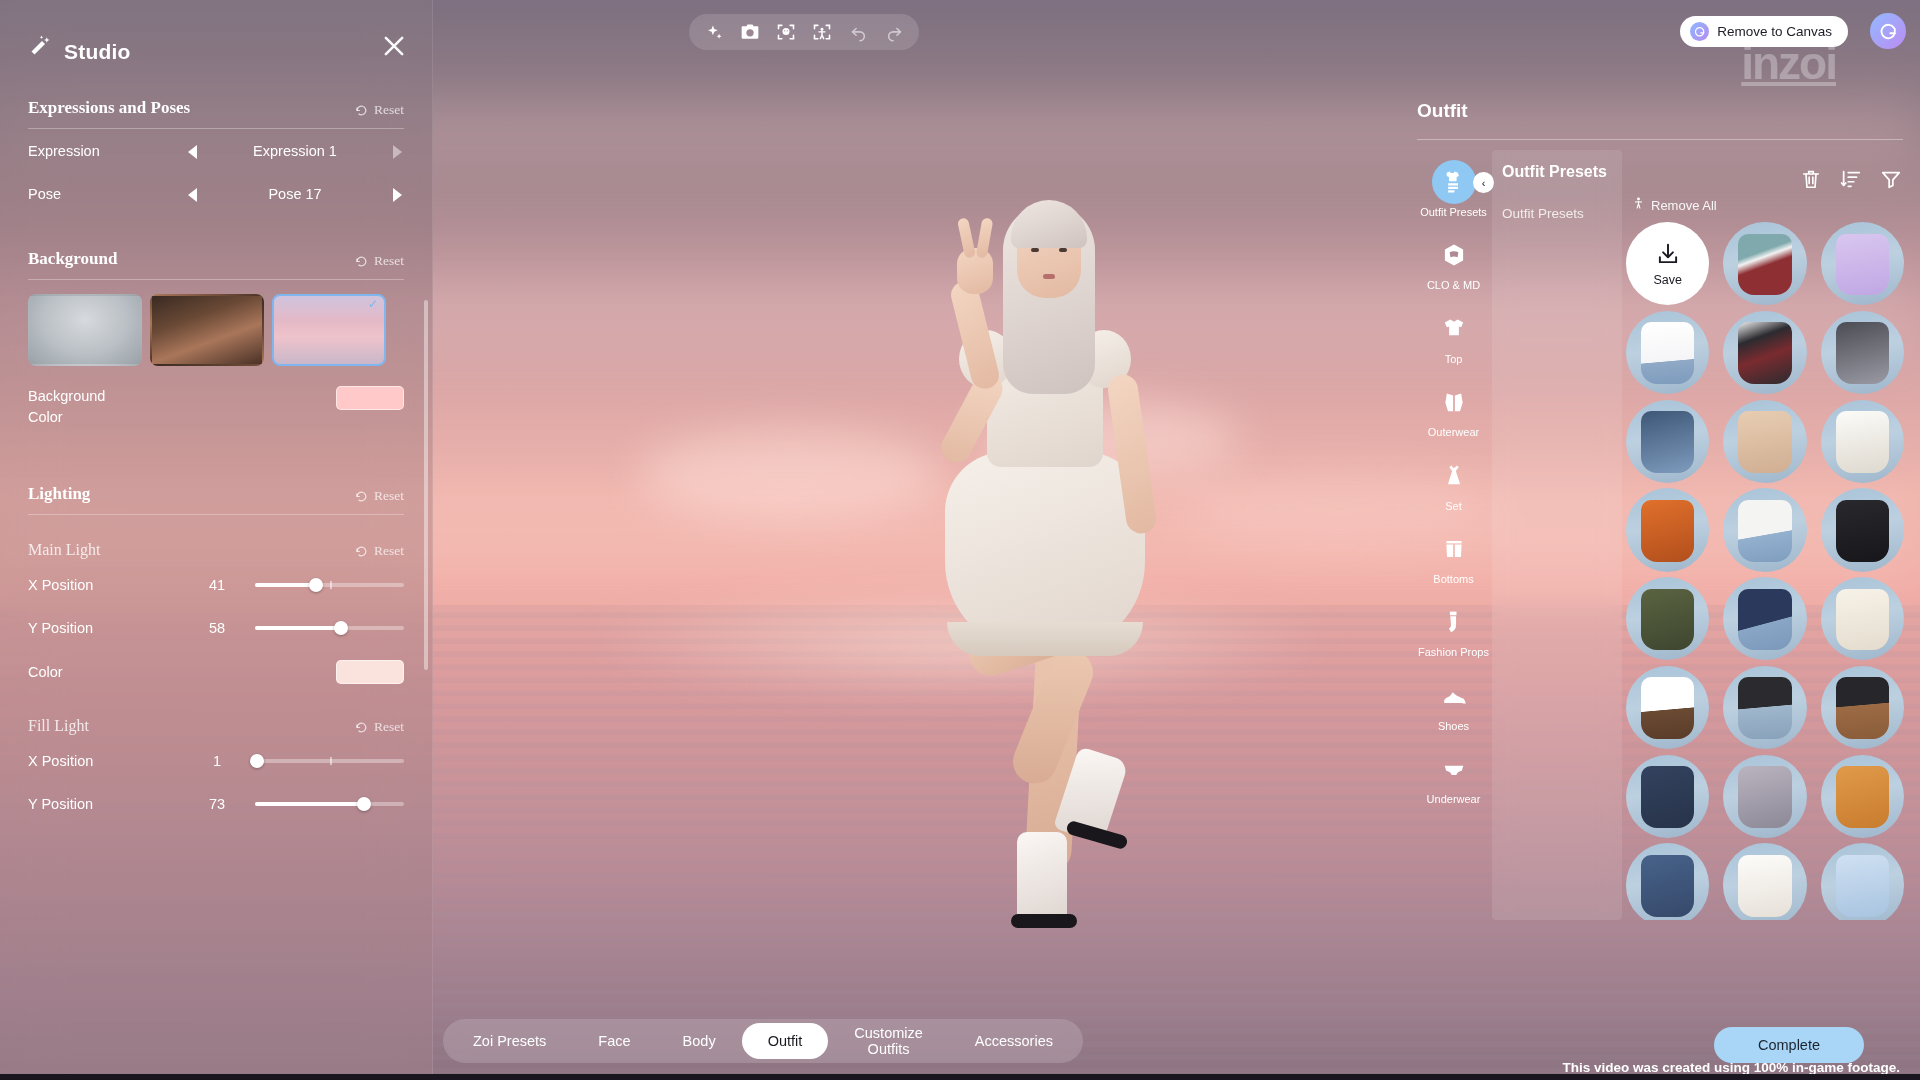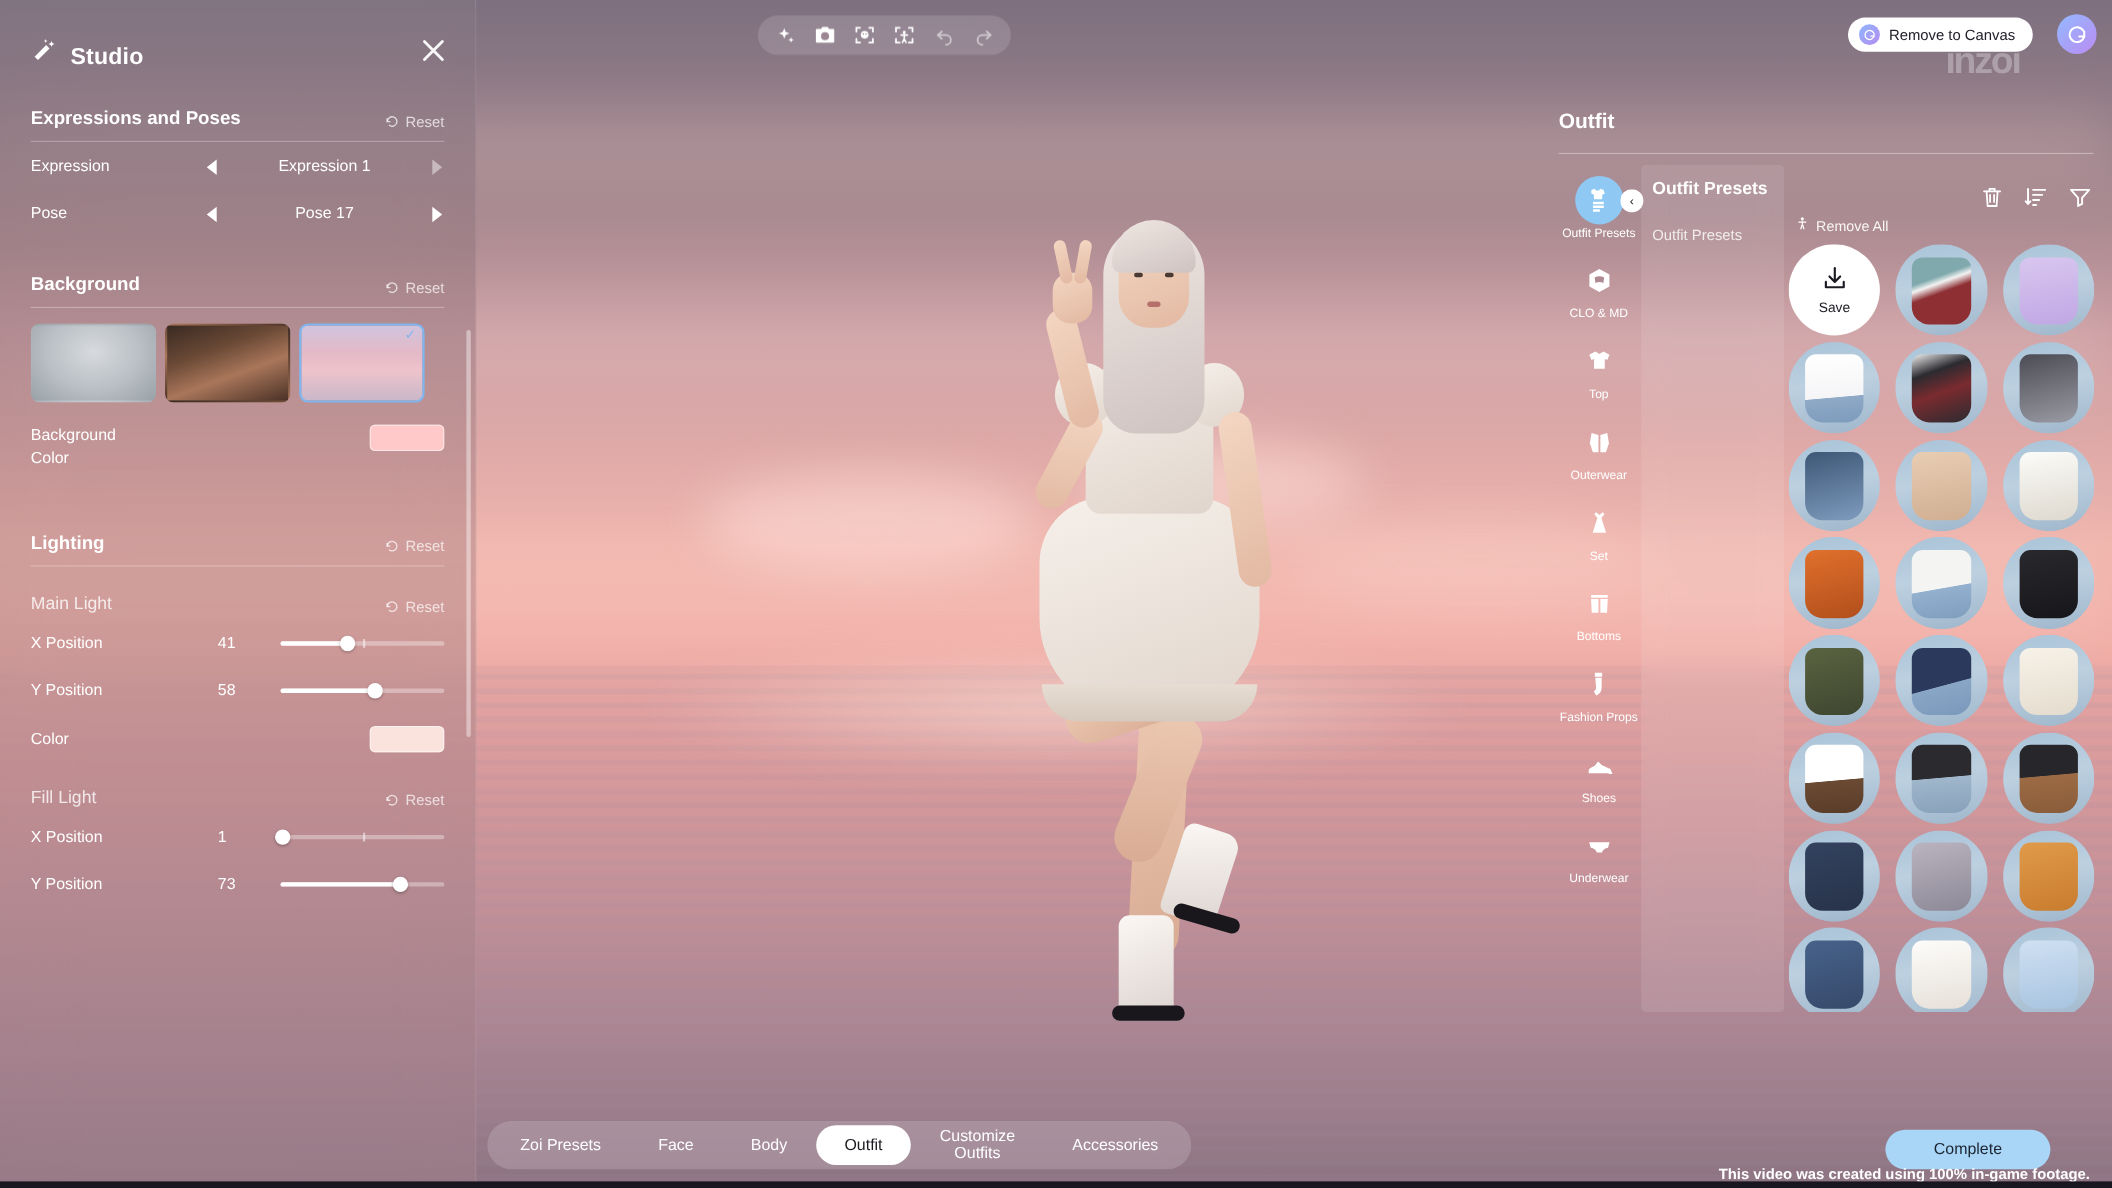--- a/index.html
+++ b/index.html
@@ -81,20 +81,21 @@
   }
   .studio-head { display:flex; align-items:center; padding:28px 24px 0 28px; }
   .studio-title { font-size:21px; font-weight:bold; letter-spacing:.2px;margin-top:12px; }
   .wand-icon { width:24px; height:24px; margin-right:12px; flex:none; }
   .close-x { margin-left:auto; width:28px; height:28px; cursor:pointer; opacity:.95; }
 
   .sec { padding:0 28px; }
   .sec-head {
     display:flex; align-items:flex-end; justify-content:space-between;
     padding:34px 0 10px 0;
+    font-family:Liberation Serif, serif;
   }
   .sec-title { font-size:17px; font-weight:bold; }
   .sec-title.sub { font-weight:normal; color:rgba(255,255,255,.80); font-size:16px; }
   .reset-btn { display:flex; align-items:center; gap:6px; font-size:13.5px; color:rgba(255,255,255,.72); cursor:pointer; }
   .rule { height:1px; background:rgba(255,255,255,.30); }
 
   .row { display:flex; align-items:center; height:43px; font-size:14.5px; }
   .row .lbl { width:160px; color:#fff; }
   .spin { flex:1; display:flex; align-items:flex-end; justify-content:space-between; padding-right:2px; }
   .arrow { width:0;height:0; cursor:pointer; }
@@ -113,21 +114,21 @@
   .t-grey { background:radial-gradient(ellipse at 50% 35%, #d7dade 0%, #b9bfc4 55%, #9aa2a8 100%); }
   .t-room { background:linear-gradient(160deg,#3a2a22 0%,#6b4a36 35%,#a9765a 62%,#4b3227 100%); }
   .t-sky  { background:linear-gradient(180deg,#cfc4de 0%,#e4b9c7 35%,#eec3cb 60%,#c9b7c9 100%); }
 
   .colorrow { display:flex; align-items:center; min-height:36px; font-size:14.5px; }
   .colorrow .lbl2 { width:300px; line-height:1.45; }
   .swatch { width:68px; height:24px; border-radius:5px; border:1px solid rgba(255,255,255,.55); cursor:pointer; margin-left:auto; }
 
   .sliderow { display:flex; align-items:center; height:43px; font-size:14.5px; }
   .sliderow .lbl { width:170px; }
-  .sliderow .num { width:38px; text-align:left; margin-right:19px; }
+  .sliderow .num { width:38px; text-align:center; margin-right:19px; }
   .track { position:relative; flex:1; height:4px; border-radius:2px; background:rgba(255,255,255,.34); cursor:pointer; }
   .fill { position:absolute; left:0; top:0; bottom:0; border-radius:2px; background:#fff; }
   .knob { position:absolute; top:50%; width:14px; height:14px; border-radius:50%; background:#fff; transform:translate(-50%,-50%); box-shadow:0 1px 3px rgba(0,0,0,.3); }
   .tickmark { position:absolute; top:-2px; width:2px; height:8px; background:rgba(255,255,255,.5); }
 
   .vscroll { position:absolute; right:4px; top:300px; width:4px; height:370px; border-radius:2px; background:rgba(255,255,255,.42); }
 
   
   .toolbar {
     position:absolute; left:689px; top:14px; height:36px;
@@ -147,22 +148,22 @@
   }
   .gbadge { width:19px; height:19px; border-radius:50%;
     background:linear-gradient(135deg,#8fb6ff,#b48cf0); flex:none;
     display:flex; align-items:center; justify-content:center; }
   .avatar-btn {
     position:absolute; right:14px; top:13px; width:36px; height:36px; border-radius:50%;
     background:linear-gradient(135deg,#93b9ff,#bb8cf2); cursor:pointer;
     display:flex; align-items:center; justify-content:center;
   }
   .wordmark {
-    position:absolute; right:84px; top:36px; font-size:34px; font-weight:bold;
-    color:rgba(255,255,255,.30); letter-spacing:-2px; user-select:none;
+    position:absolute; right:84px; top:36px; font-size:46px; font-weight:bold;
+    color:rgba(255,255,255,.30); letter-spacing:-2px; user-select:none;text-decoration:underline;
   }
 
   
   .outfit {
     position:absolute; right:0; top:0; width:520px; height:1080px;
     color:#fff; overflow:hidden;
   }
   .outfit-title { position:absolute; left:17px; top:100px; font-size:19px; font-weight:bold; }
   .outfit-rule { position:absolute; left:17px; right:17px; top:139px; height:1px; background:rgba(255,255,255,.36); }
 

